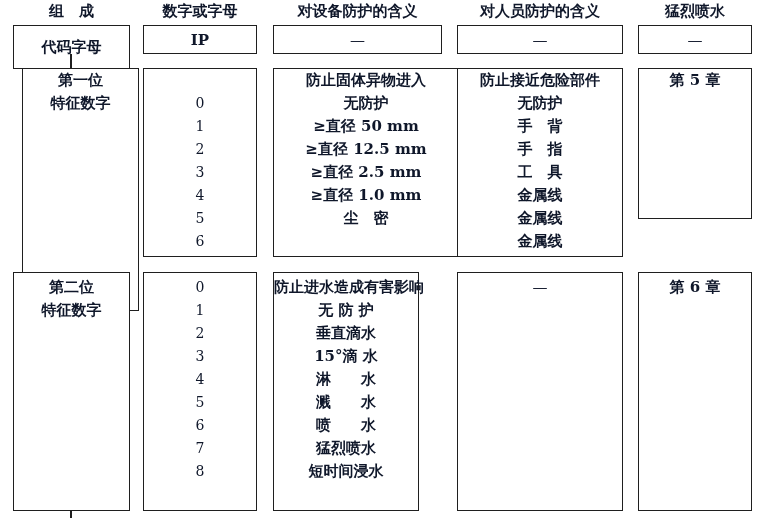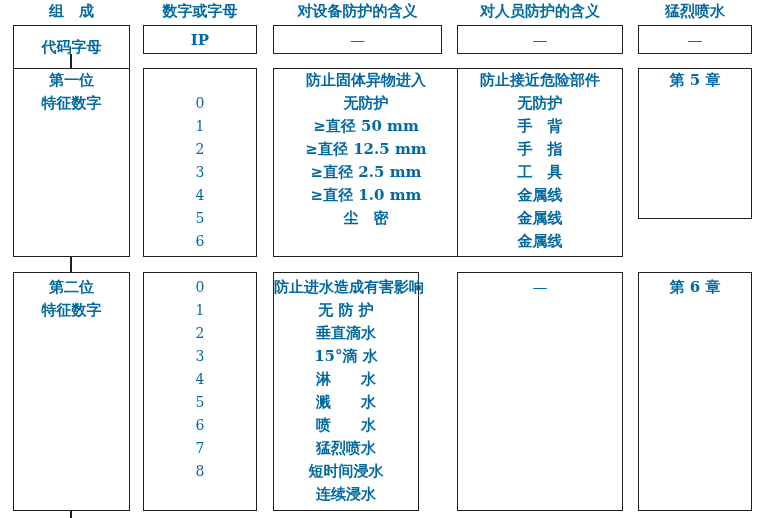--- a/index.html
+++ b/index.html
@@ -1,21 +1,21 @@
 <!DOCTYPE html>
 <html><head>
 <meta charset="utf-8">
 <style>
   html,body{margin:0;padding:0;background:#ffffff;}
   .canvas{
     position:relative;
     width:760px;height:518px;
     background:#ffffff;
     font-family:"DejaVu Serif","Liberation Serif",serif;
-    color:#0369a1;
+    color:#0f172a;
     overflow:hidden;
   }
   .hdr{
     position:absolute;top:2px;height:18px;line-height:18px;
     text-align:center;font-size:15px;font-weight:bold;
     white-space:nowrap;
   }
   .box{
     position:absolute;
     border:1.5px solid #1f1f1f;
@@ -64,21 +64,21 @@
     <div class="cellmid dash">—</div>
   </div>
   <div class="box" style="left:638px;top:25px;width:114px;height:29px">
     <div class="cellmid dash">—</div>
   </div>
 
   <div class="vline" style="left:70px;top:54px;height:14px"></div>
   <div class="vline" style="left:70px;top:257px;height:15px"></div>
   <div class="vline" style="left:70px;top:511px;height:7px"></div>
 
-  <div class="box" style="left:13px;top:68px;width:117px;height:189px">
+  <div class="box" style="left:22px;top:68px;width:117px;height:243px">
     <div class="line">第一位</div>
     <div class="line">特征数字</div>
   </div>
 
   <div class="box" style="left:143px;top:68px;width:114px;height:189px">
     <div class="pad1">
       <div class="line num">0</div>
       <div class="line num">1</div>
       <div class="line num">2</div>
       <div class="line num">3</div>
@@ -138,21 +138,20 @@
     <div class="s2pad">
       <div class="line">防止进水造成有害影响</div>
       <div class="line">无 防 护</div>
       <div class="line">垂直滴水</div>
       <div class="line">15°滴 水</div>
       <div class="line">淋　　水</div>
       <div class="line">溅　　水</div>
       <div class="line">喷　　水</div>
       <div class="line">猛烈喷水</div>
       <div class="line">短时间浸水</div>
-      <div class="line">连续浸水</div>
     </div>
   </div>
 
   <div class="box" style="left:457px;top:272px;width:166px;height:239px">
     <div class="s2pad">
       <div class="line dash">—</div>
     </div>
   </div>
 
   <div class="box" style="left:638px;top:272px;width:114px;height:239px">

